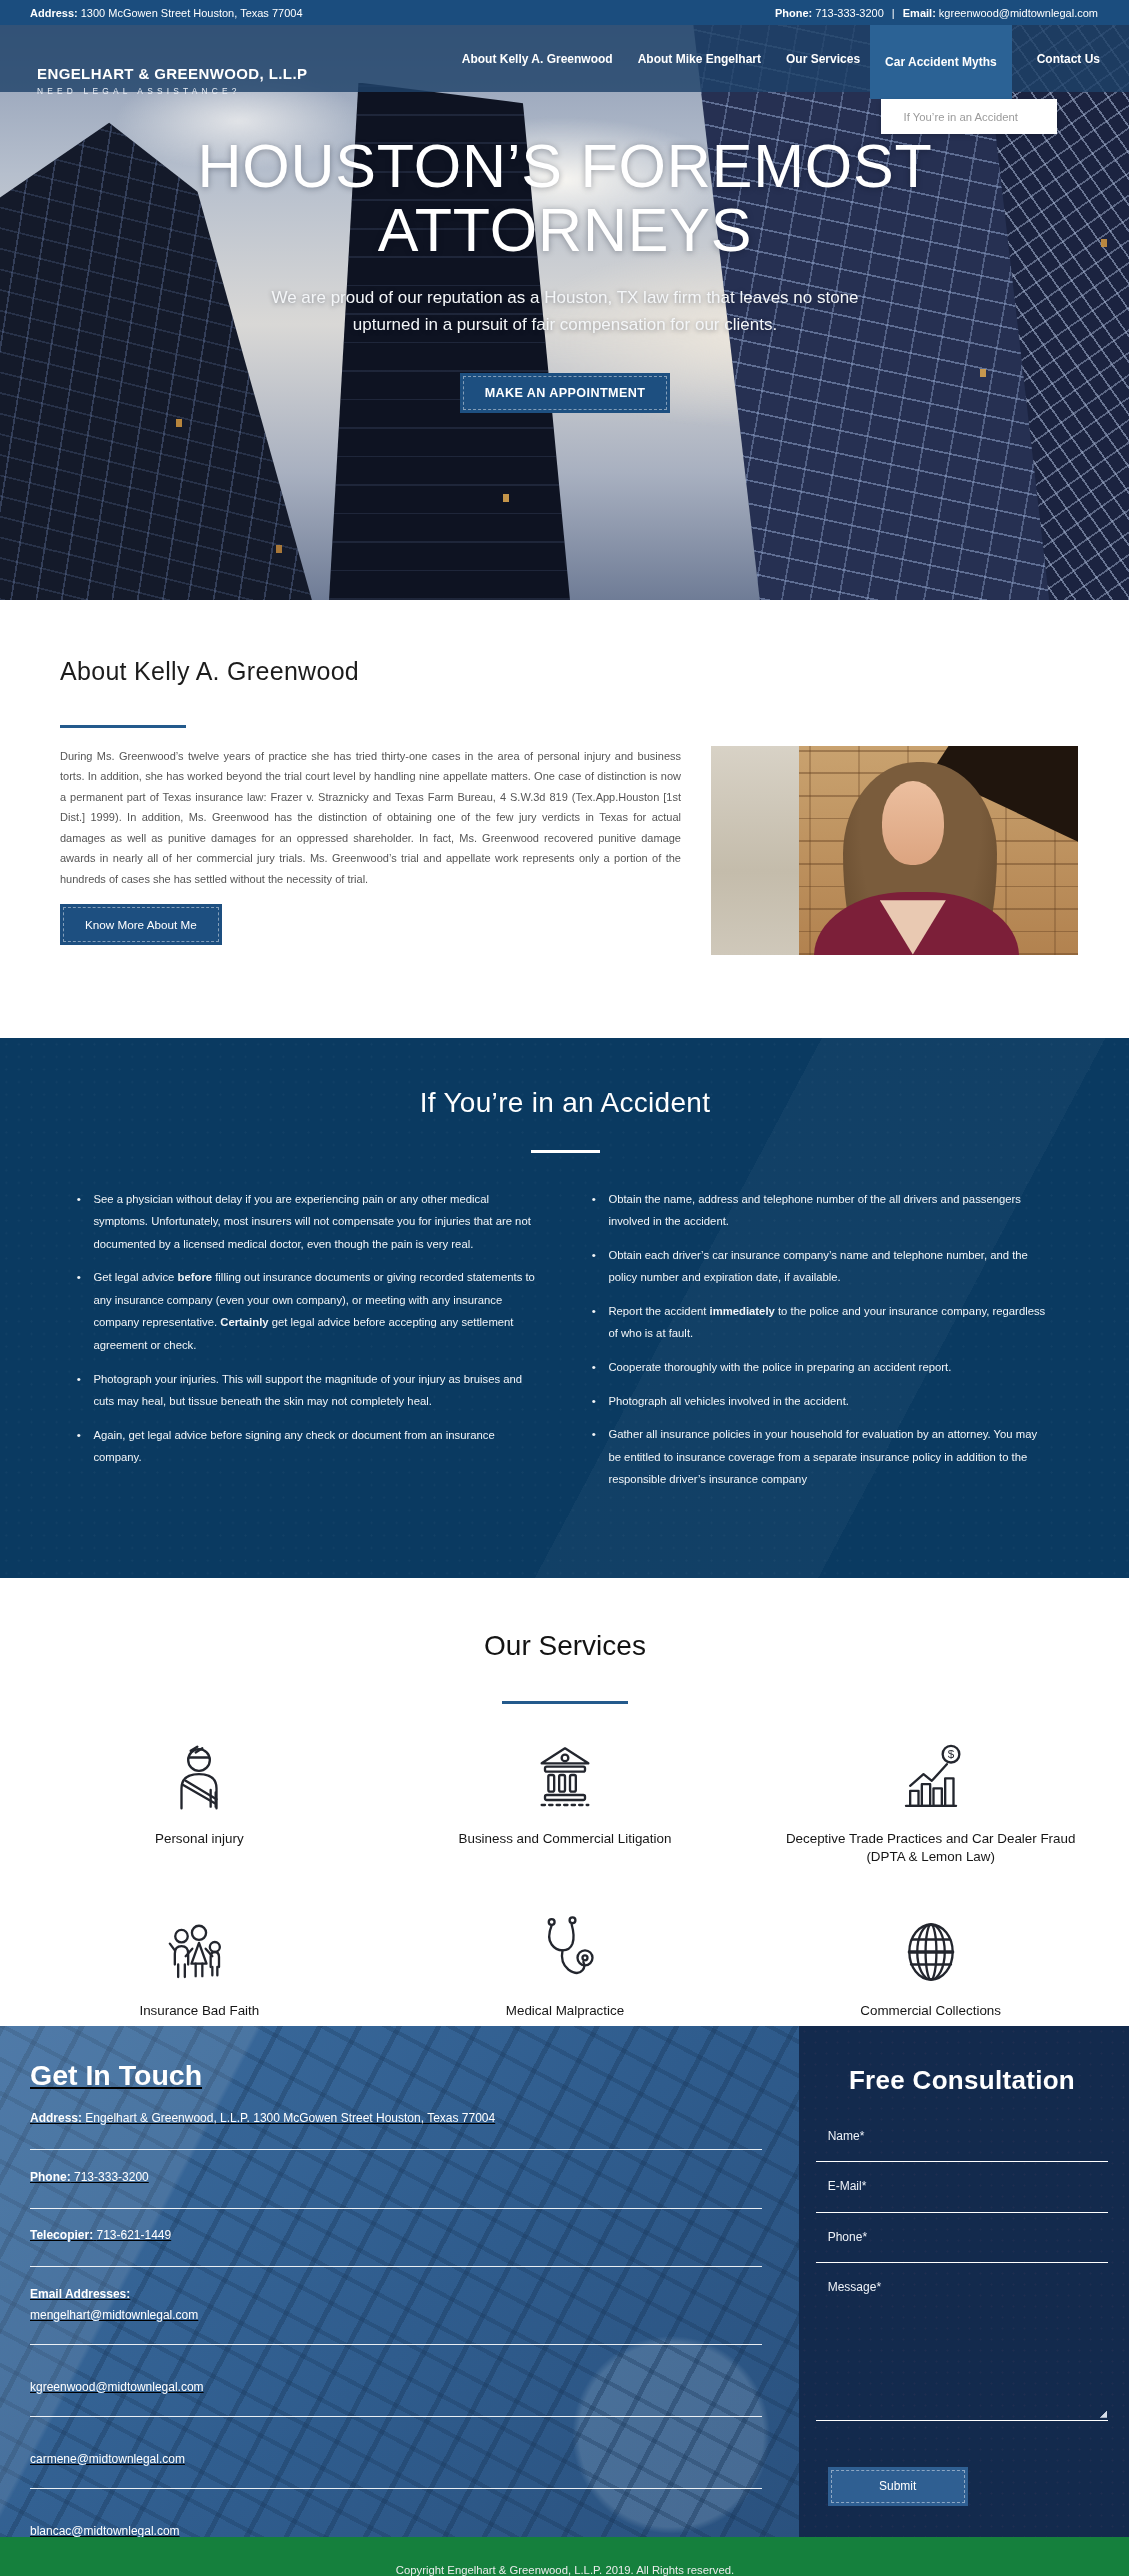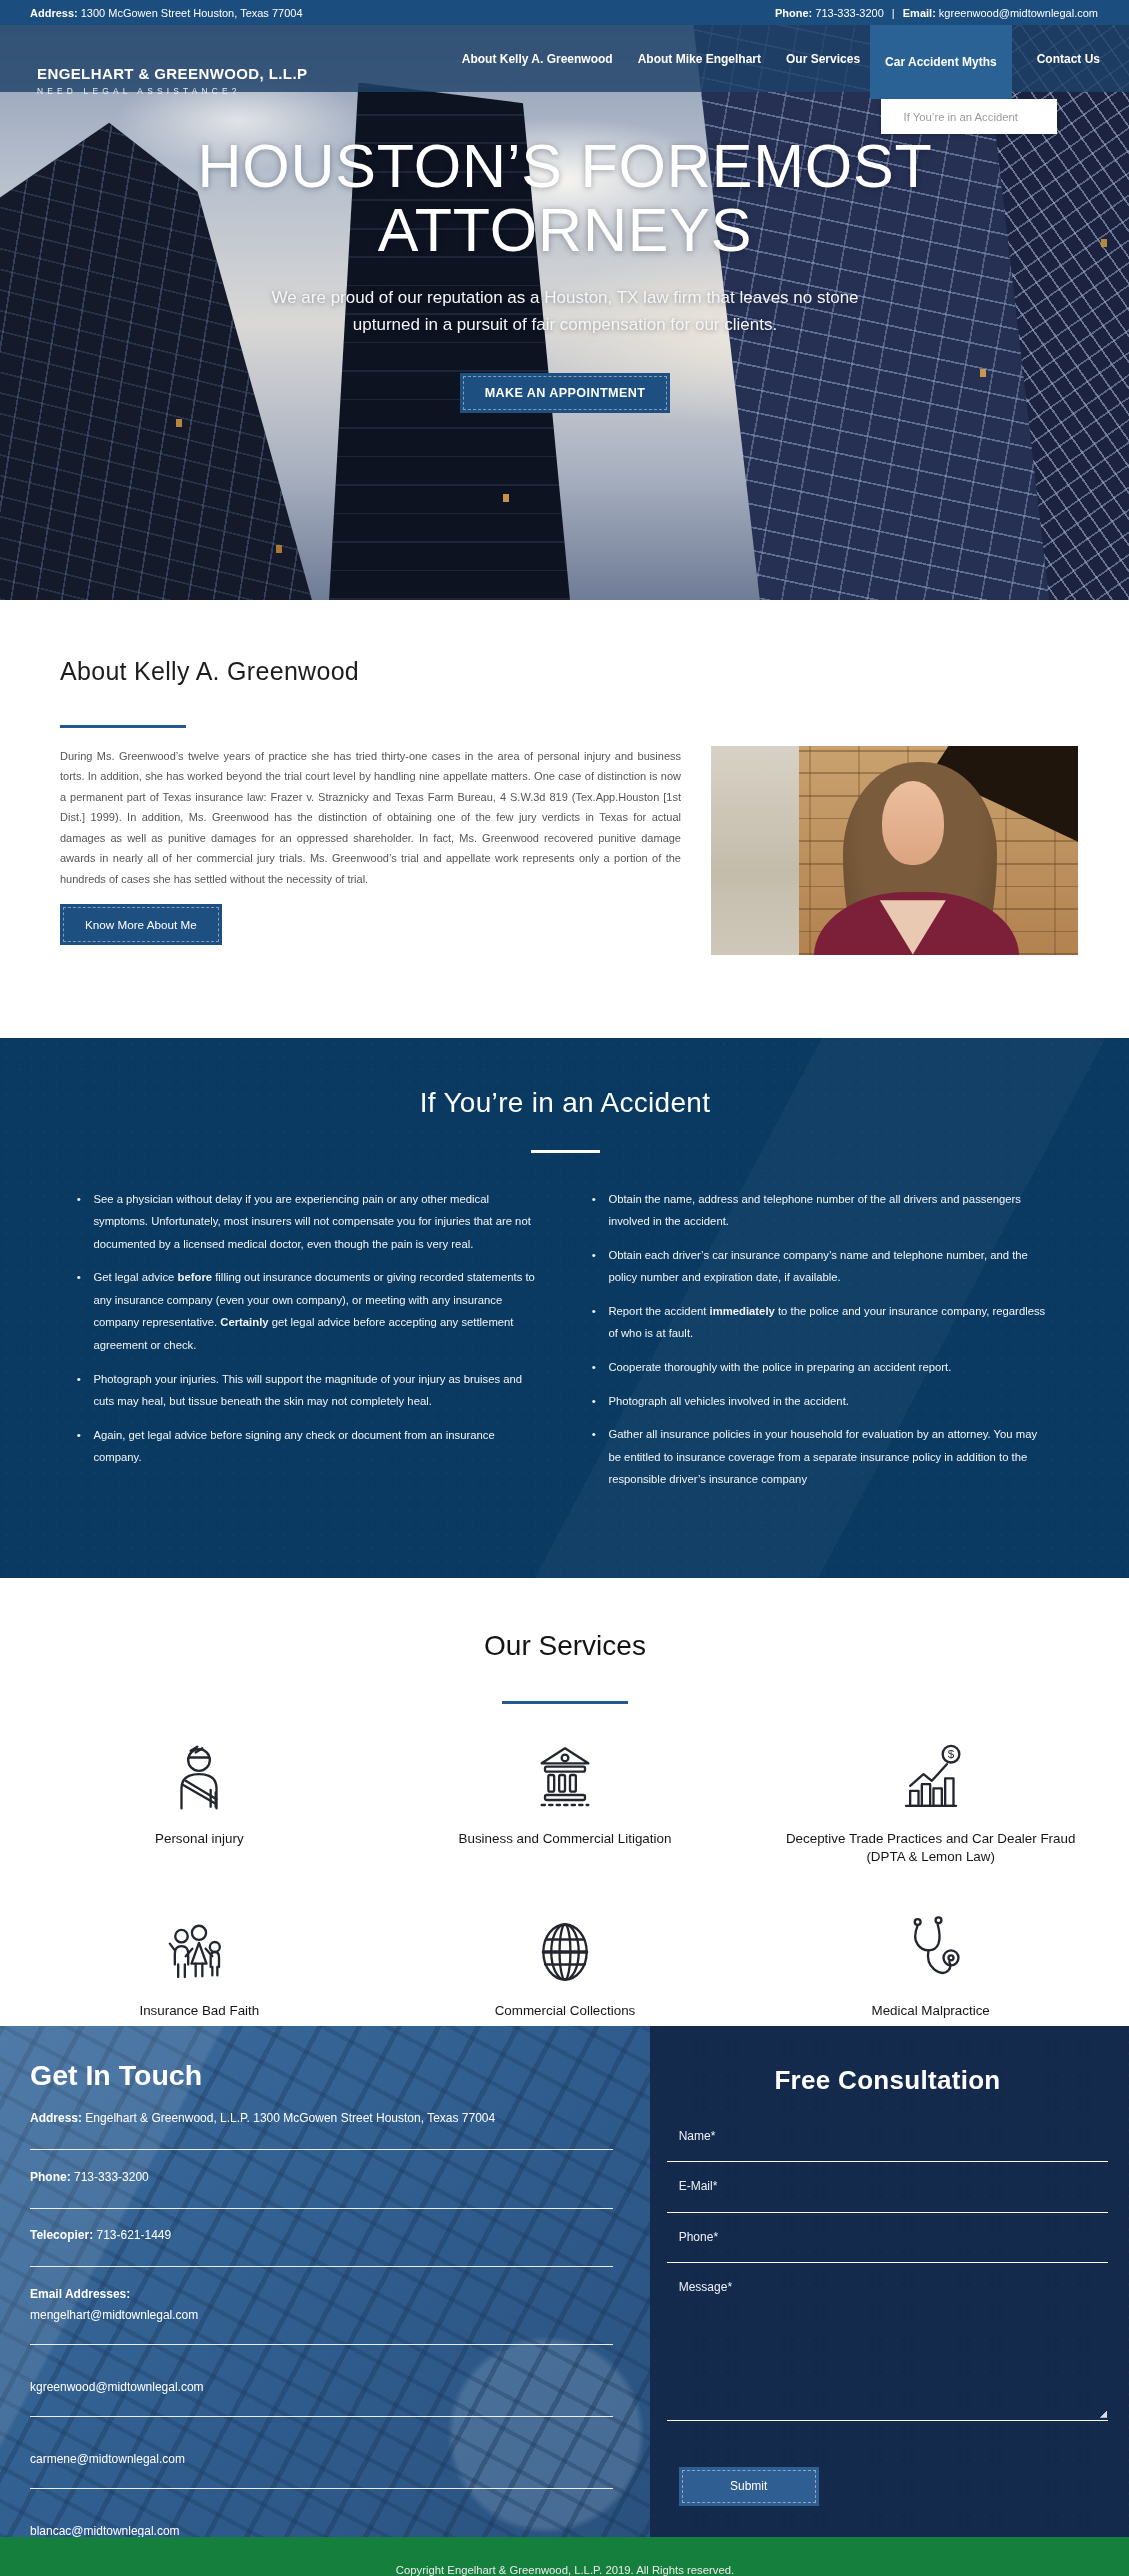--- a/index.html
+++ b/index.html
@@ -116,21 +116,21 @@
   .svc-divider { width:126px; height:2.5px; background:#235a8c; margin:39px auto 0; }
   .svc-grid { margin:25px auto 0; width:1097px; display:grid; grid-template-columns:repeat(3,1fr);
               row-gap:35px; }
   .svc-item { text-align:center; padding-top:11.7px; }
   .svc-icon { width:80px; height:80px; margin:0 auto; }
   .svc-icon svg { width:80px; height:80px; }
   .svc-label { margin:10px auto 0; max-width:293px; font-size:13.4px; color:#161616; line-height:1.3; }
 
   
   .contact-wrap { height:511px; display:flex; }
-  .contact-left { width:650px; position:relative; background:linear-gradient(135deg,#3c6c9e,#2f5c8d 55%,#2a517e); overflow:hidden; }
+  .contact-left { width:799px; position:relative; background:linear-gradient(135deg,#3c6c9e,#2f5c8d 55%,#2a517e); overflow:hidden;text-decoration:underline; }
   .contact-left::before { content:""; position:absolute; inset:0; opacity:.55;
       background:linear-gradient(118deg, rgba(255,255,255,.18) 0 24%, transparent 24.5%),
                  repeating-linear-gradient(118deg, rgba(10,28,52,.38) 0 5px, transparent 5px 35px),
                  repeating-linear-gradient(28deg, rgba(10,28,52,.3) 0 4.2px, transparent 4.2px 30px),
                  radial-gradient(circle at 84% 80%, rgba(215,232,244,.3) 0 92px, transparent 99px); }
   .contact-inner { position:relative; z-index:1; padding:33px 37px 0 30px; color:#fff; }
   .contact-title { font-size:28.5px; font-weight:700; }
   .c-row { margin-top:18.4px; padding-bottom:22px; border-bottom:0.8px solid rgba(255,255,255,.9);
            font-size:12px; line-height:17px; }
   .c-row b { font-weight:700; }
@@ -315,41 +315,41 @@
    <circle cx="67" cy="42" r="6"></circle>
               <path d="M62 66 V54 q0 -6 5 -6 q5 0 5 6 v12"></path>
    <path d="M64 66 v10 M70 66 v10"></path>
             </g>
           </svg></div>
         <div class="svc-label">Insurance Bad Faith</div>
       </div>
       <div class="svc-item">
         <div class="svc-icon"><svg viewBox="0 0 96 96">
             <g fill="none" stroke="#23262e" stroke-width="2.8" stroke-linecap="round" stroke-linejoin="round">
-   <ellipse cx="48" cy="48" rx="26" ry="33"></ellipse>
-              <ellipse cx="48" cy="48" rx="16.5" ry="33"></ellipse>
-              <ellipse cx="48" cy="48" rx="6.5" ry="33"></ellipse>
-   <path d="M25 33 h46 M24 63 h48"></path>
-              <path d="M22 48 h52" stroke-width="4"></path>
-            </g>
-          </svg></div>
-        <div class="svc-label">Commercial Collections</div>
-      </div>
-      <div class="svc-item">
-        <div class="svc-icon"><svg viewBox="0 0 96 96">
-            <g fill="none" stroke="#23262e" stroke-width="2.8" stroke-linecap="round" stroke-linejoin="round">
    <circle cx="32" cy="12" r="3.5"></circle>
               <circle cx="57" cy="10" r="3.5"></circle>
    <path d="M32 16 q-6 15 0 23 q5 7 13 7 q9 0 12 -8 q3 -9 -1 -23"></path>
    <path d="M45 46 q-3 15 7 23 q11 8 17 1 q4 -5 1 -10"></path>
    <circle cx="72" cy="55" r="9"></circle>
               <circle cx="72" cy="55" r="3"></circle>
             </g>
           </svg></div>
         <div class="svc-label">Medical Malpractice</div>
+      </div>
+      <div class="svc-item">
+        <div class="svc-icon"><svg viewBox="0 0 96 96">
+            <g fill="none" stroke="#23262e" stroke-width="2.8" stroke-linecap="round" stroke-linejoin="round">
+   <ellipse cx="48" cy="48" rx="26" ry="33"></ellipse>
+              <ellipse cx="48" cy="48" rx="16.5" ry="33"></ellipse>
+              <ellipse cx="48" cy="48" rx="6.5" ry="33"></ellipse>
+   <path d="M25 33 h46 M24 63 h48"></path>
+              <path d="M22 48 h52" stroke-width="4"></path>
+            </g>
+          </svg></div>
+        <div class="svc-label">Commercial Collections</div>
       </div>
     </div>
 </div>
 
 <div class="contact-wrap">
   <div class="contact-left">
     <div class="contact-inner">
       <h2 class="contact-title">Get In Touch</h2>
       <div class="c-row">
         <b>Address:</b>

